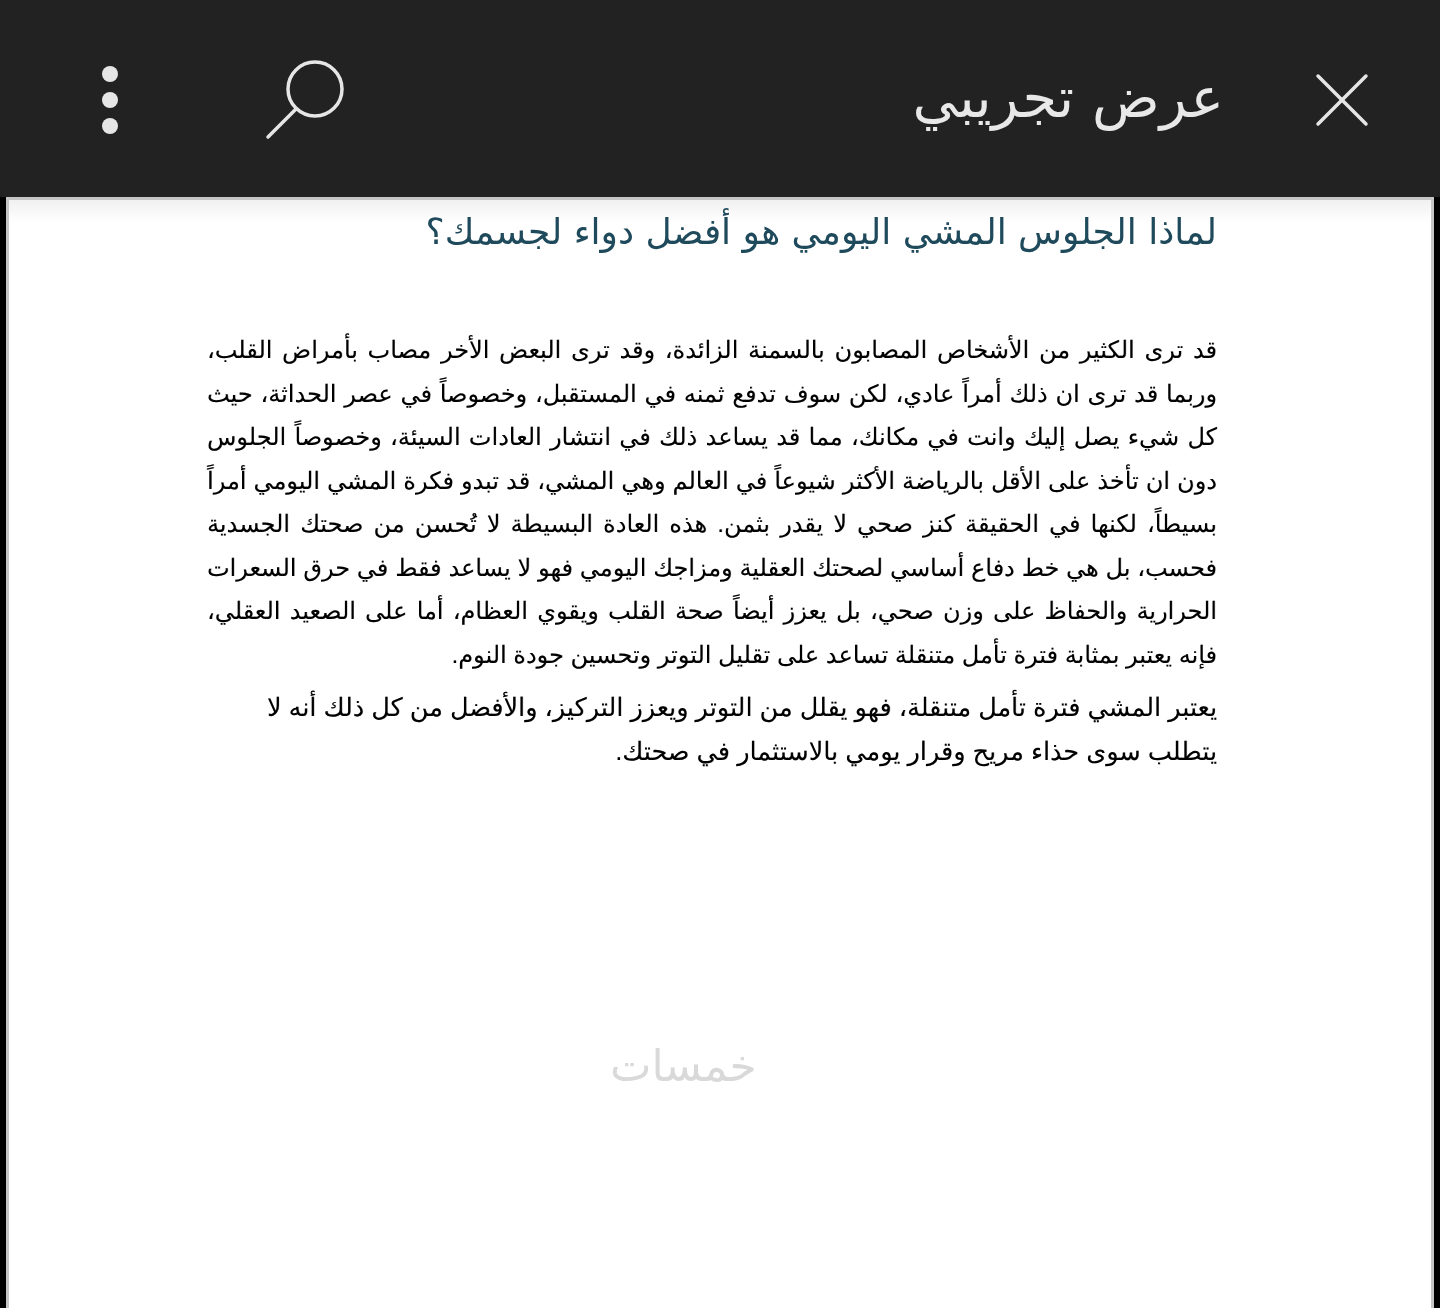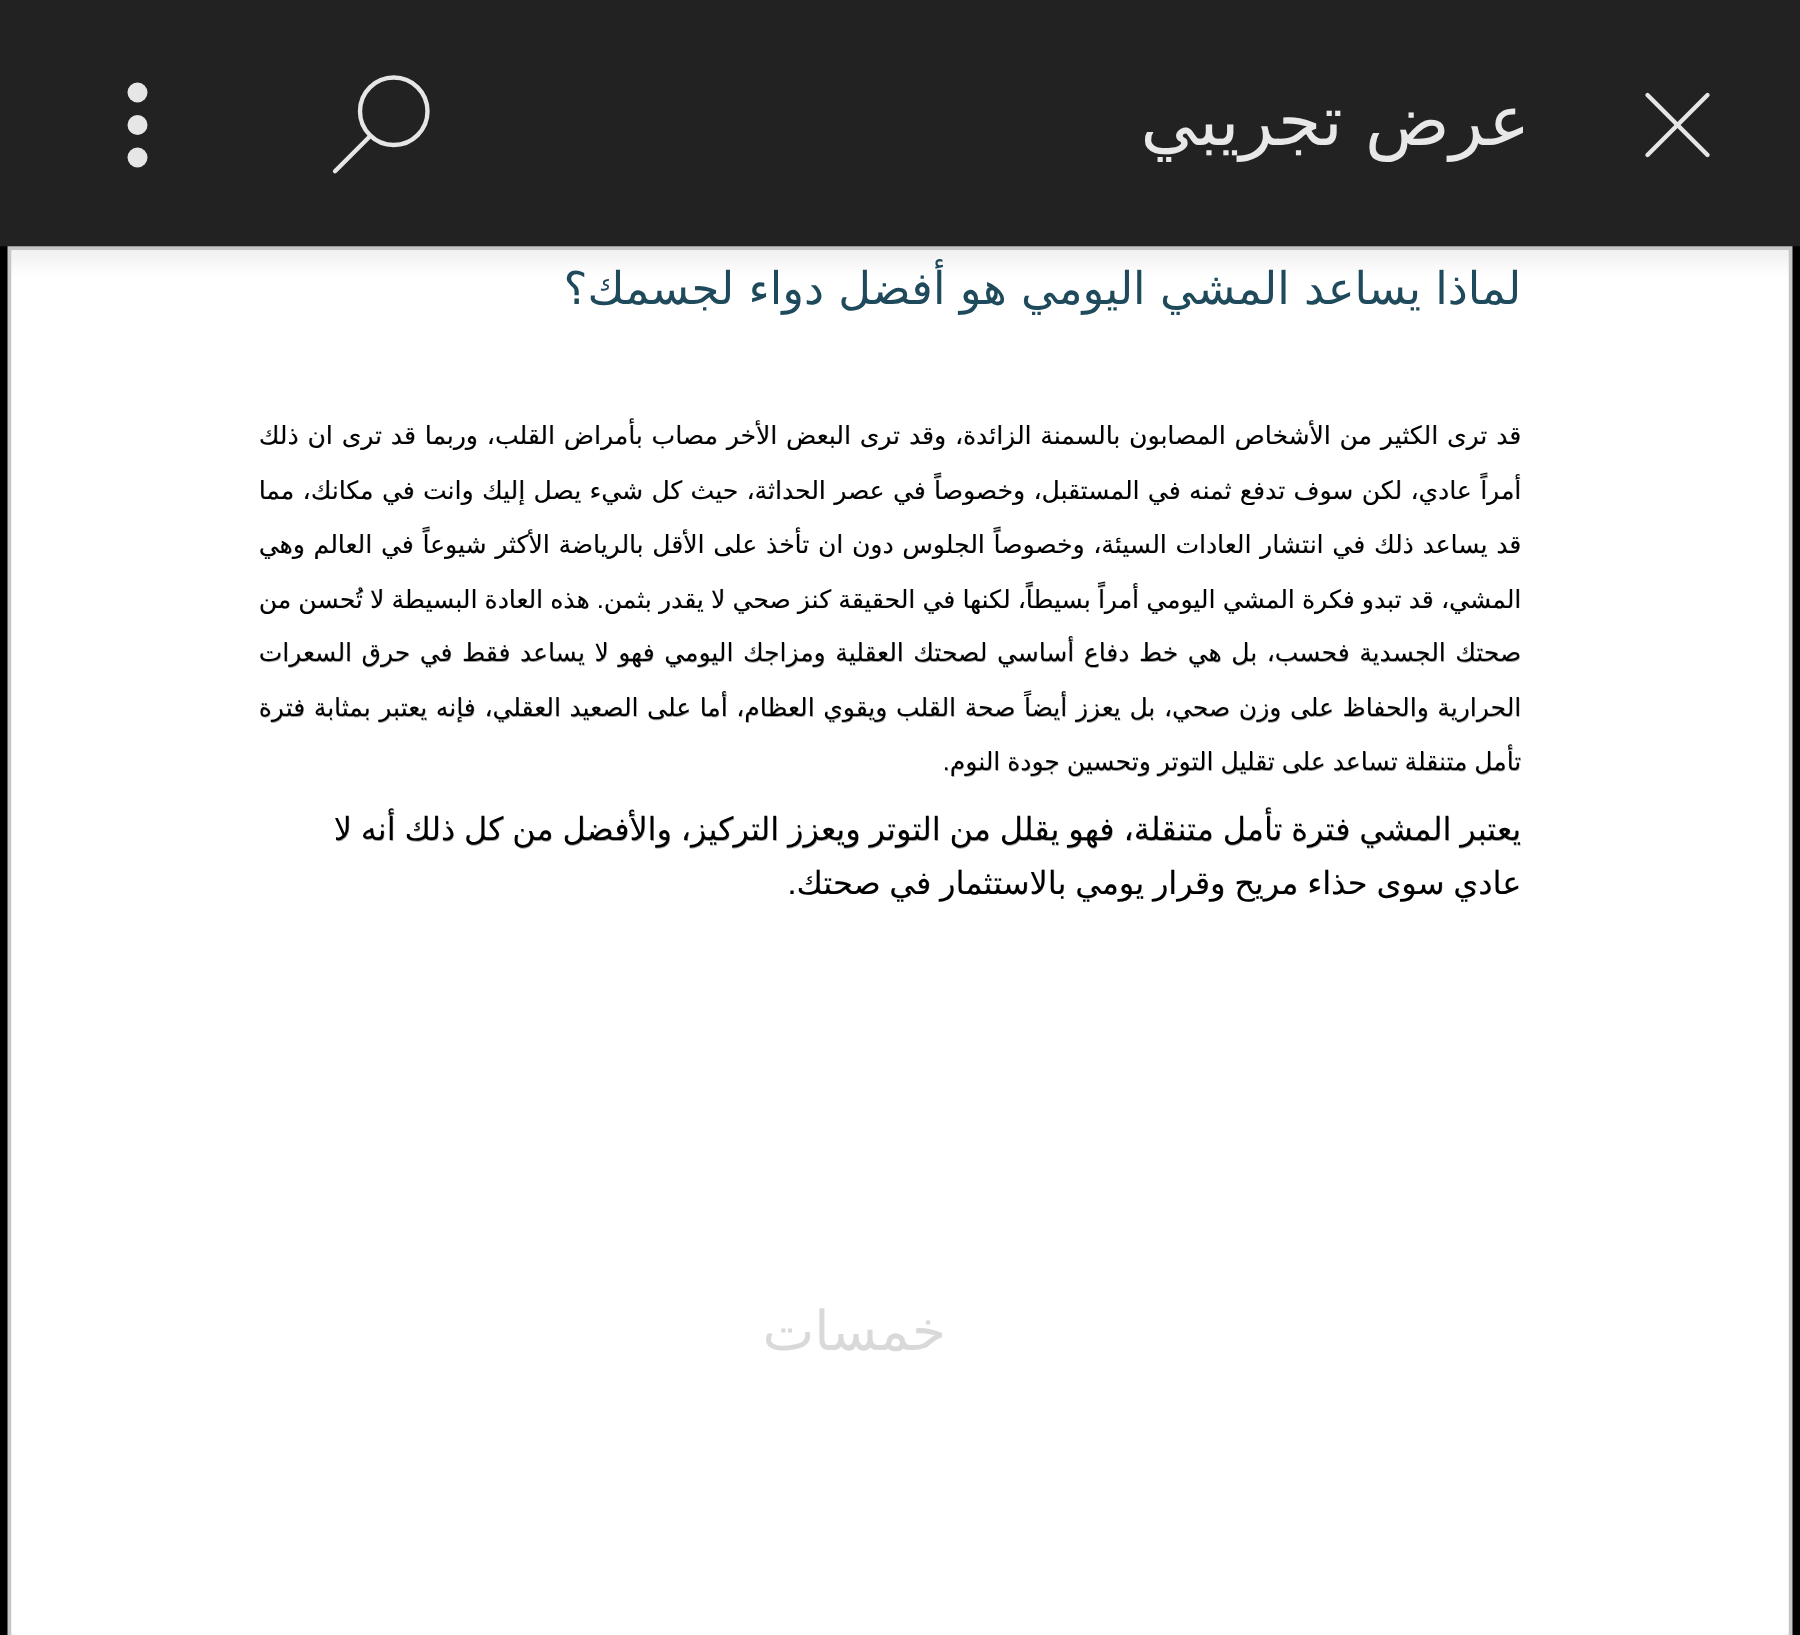--- a/index.html
+++ b/index.html
@@ -85,21 +85,21 @@
       font-weight: normal;
       color: #1f4a5c;
       line-height: 64px;
       text-align: center;
       font-family: "DejaVu Sans", sans-serif;
       padding-left: 40px;
     }
     .para1 {
       margin: 0;
       margin-top: 64px;
-      font-size: 20px;
+      font-size: 24px;
       line-height: 43.5px;
       text-align: justify;
       text-align-last: right;
       text-shadow: 0.4px 0.4px 0 rgba(0,0,0,0.35);
       font-family: "Liberation Sans", sans-serif;
     }
     .para2 {
       margin: 0;
       margin-top: 10px;
       font-size: 25.5px;
@@ -150,18 +150,18 @@
     </svg>
   </div>
 </header>
 
 <main class="page-wrap">
   <div class="page">
   </div>
 </main>
 
 <article class="doc">
-  <h1 class="doc-title">لماذا يساعد المشي اليومي هو أفضل دواء لجسمك؟</h1>
+  <h1 class="doc-title">لماذا الجلوس المشي اليومي هو أفضل دواء لجسمك؟</h1>
   <p class="para1">قد ترى الكثير من الأشخاص المصابون بالسمنة الزائدة، وقد ترى البعض الأخر مصاب بأمراض القلب، وربما قد ترى ان ذلك أمراً عادي، لكن سوف تدفع ثمنه في المستقبل، وخصوصاً في عصر الحداثة، حيث كل شيء يصل إليك وانت في مكانك، مما قد يساعد ذلك في انتشار العادات السيئة، وخصوصاً الجلوس دون ان تأخذ على الأقل بالرياضة الأكثر شيوعاً في العالم وهي المشي، قد تبدو فكرة المشي اليومي أمراً بسيطاً، لكنها في الحقيقة كنز صحي لا يقدر بثمن. هذه العادة البسيطة لا تُحسن من صحتك الجسدية فحسب، بل هي خط دفاع أساسي لصحتك العقلية ومزاجك اليومي فهو لا يساعد فقط في حرق السعرات الحرارية والحفاظ على وزن صحي، بل يعزز أيضاً صحة القلب ويقوي العظام، أما على الصعيد العقلي، فإنه يعتبر بمثابة فترة تأمل متنقلة تساعد على تقليل التوتر وتحسين جودة النوم.</p>
-  <p class="para2">يعتبر المشي فترة تأمل متنقلة، فهو يقلل من التوتر ويعزز التركيز، والأفضل من كل ذلك أنه لا عادي سوى حذاء مريح وقرار يومي بالاستثمار في صحتك.</p>
+  <p class="para2">يعتبر المشي فترة تأمل متنقلة، فهو يقلل من التوتر ويعزز التركيز، والأفضل من كل ذلك أنه لا يتطلب سوى حذاء مريح وقرار يومي بالاستثمار في صحتك.</p>
 </article>
 
 <div class="watermark">خمسات</div>
 
 </body></html>

